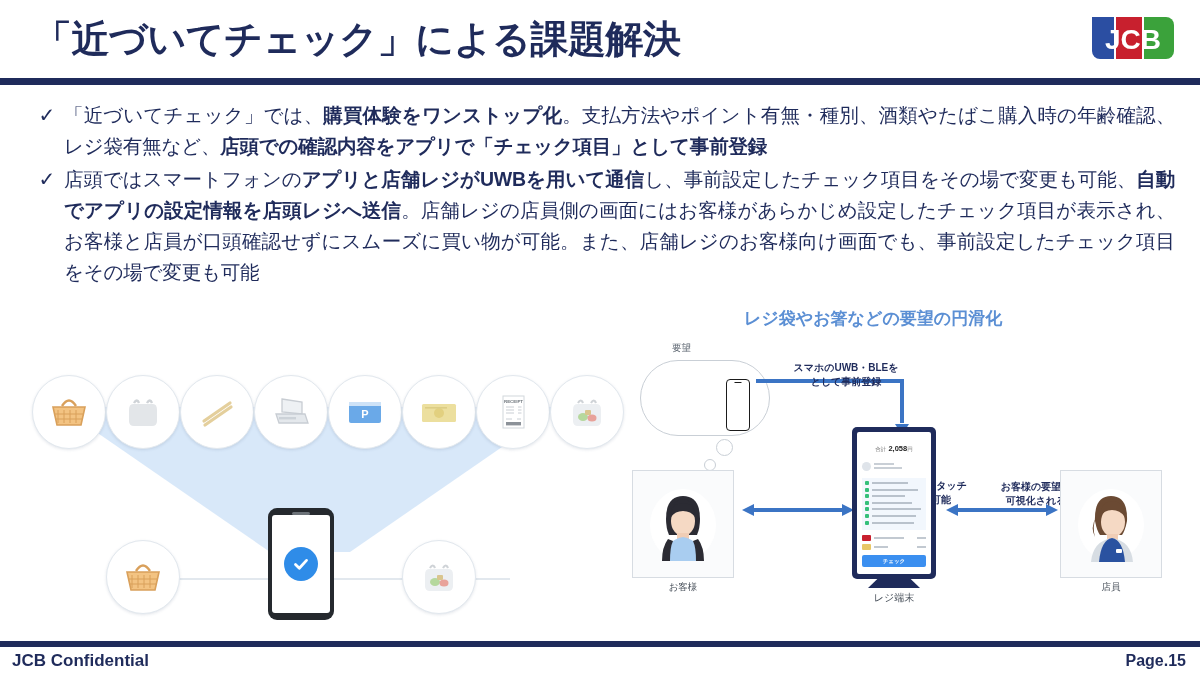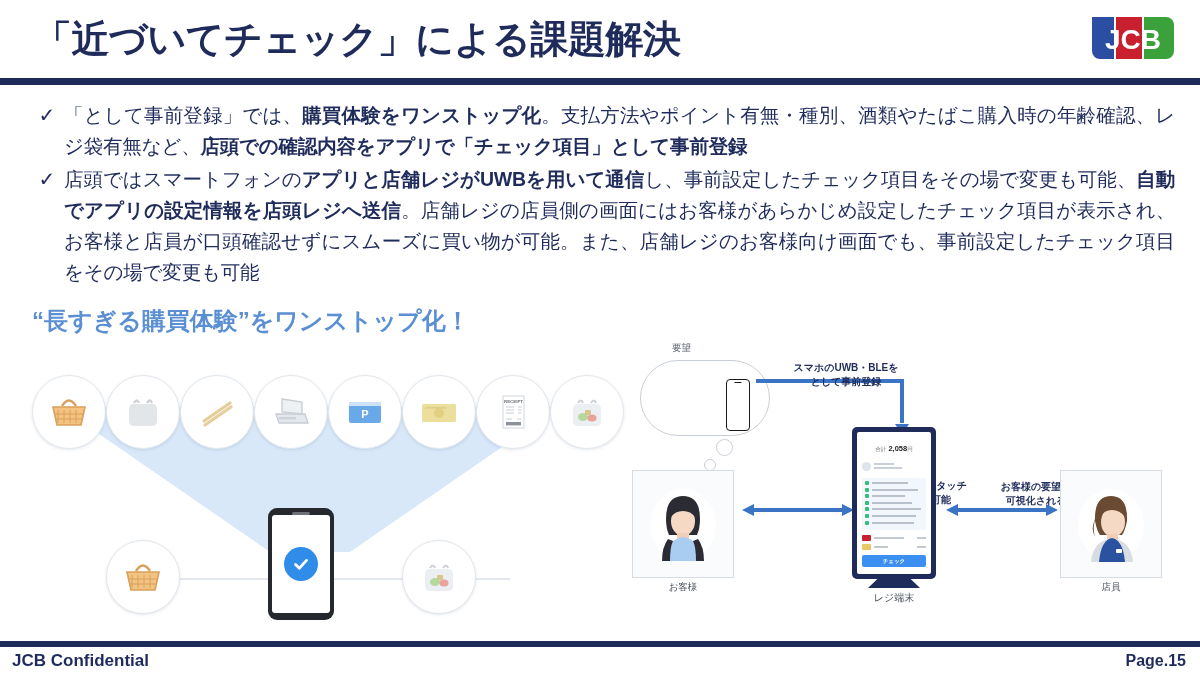--- a/index.html
+++ b/index.html
@@ -178,32 +178,32 @@
       <text x="49" y="42" font-family="Liberation Sans, sans-serif" font-size="28" font-weight="bold" fill="#ffffff" text-anchor="middle">JCB</text>
     </svg>
 
     <div class="header-rule"></div>
   </div>
 
   <div class="bullets">
     <div class="bullet-row">
       <div class="check">✓</div>
       <div class="bullet-text">
-        <span>「として事前登録」では、</span><b>購買体験をワンストップ化</b><span>。支払方法やポイント有無・種別、酒類やたばこ購入時の年齢確認、レジ袋有無など、</span><b>店頭での確認内容をアプリで「チェック項目」として事前登録</b>
+        <span>「近づいてチェック」では、</span><b>購買体験をワンストップ化</b><span>。支払方法やポイント有無・種別、酒類やたばこ購入時の年齢確認、レジ袋有無など、</span><b>店頭での確認内容をアプリで「チェック項目」として事前登録</b>
       </div>
     </div>
     <div class="bullet-row">
       <div class="check">✓</div>
       <div class="bullet-text">
         <span>店頭ではスマートフォンの</span><b>アプリと店舗レジがUWBを用いて通信</b><span>し、事前設定したチェック項目をその場で変更も可能、</span><b>自動でアプリの設定情報を店頭レジへ送信</b><span>。店舗レジの店員側の画面にはお客様があらかじめ設定したチェック項目が表示され、お客様と店員が口頭確認せずにスムーズに買い物が可能。また、店舗レジのお客様向け画面でも、事前設定したチェック項目をその場で変更も可能</span>
       </div>
     </div>
   </div>
 
-  <div class="sec-head-left">“長すぎる購買体験”をワンストップ化！</div>
+  <div class="sec-head-right">レジ袋やお箸などの要望の円滑化</div>
 
   <div class="left-diagram">
     <div class="funnel"></div>
 
     <div class="icon-row">
 
       <div class="icon-circle" style="left:22px">
         <svg width="46" height="44" viewBox="0 0 46 44">
           <path d="M16 16 q7 -11 14 0" fill="none" stroke="#d9a05b" stroke-width="2.4"></path>
           <path d="M7 17 h32 l-4 18 h-24 z" fill="#f3c382" stroke="#d9a05b" stroke-width="1.6"></path>

